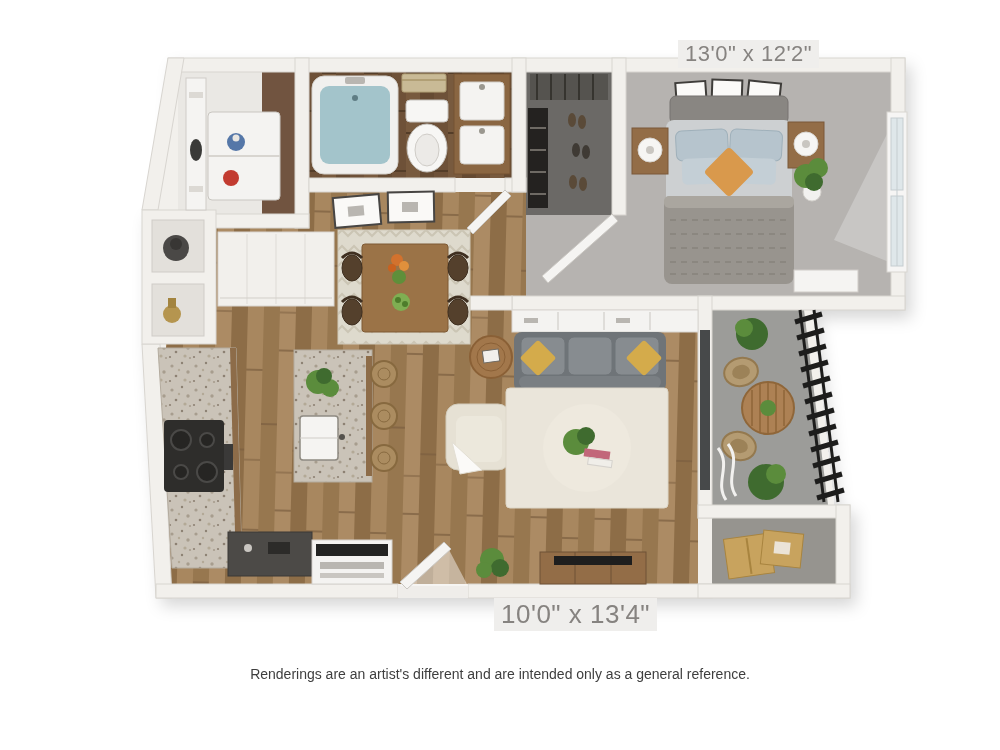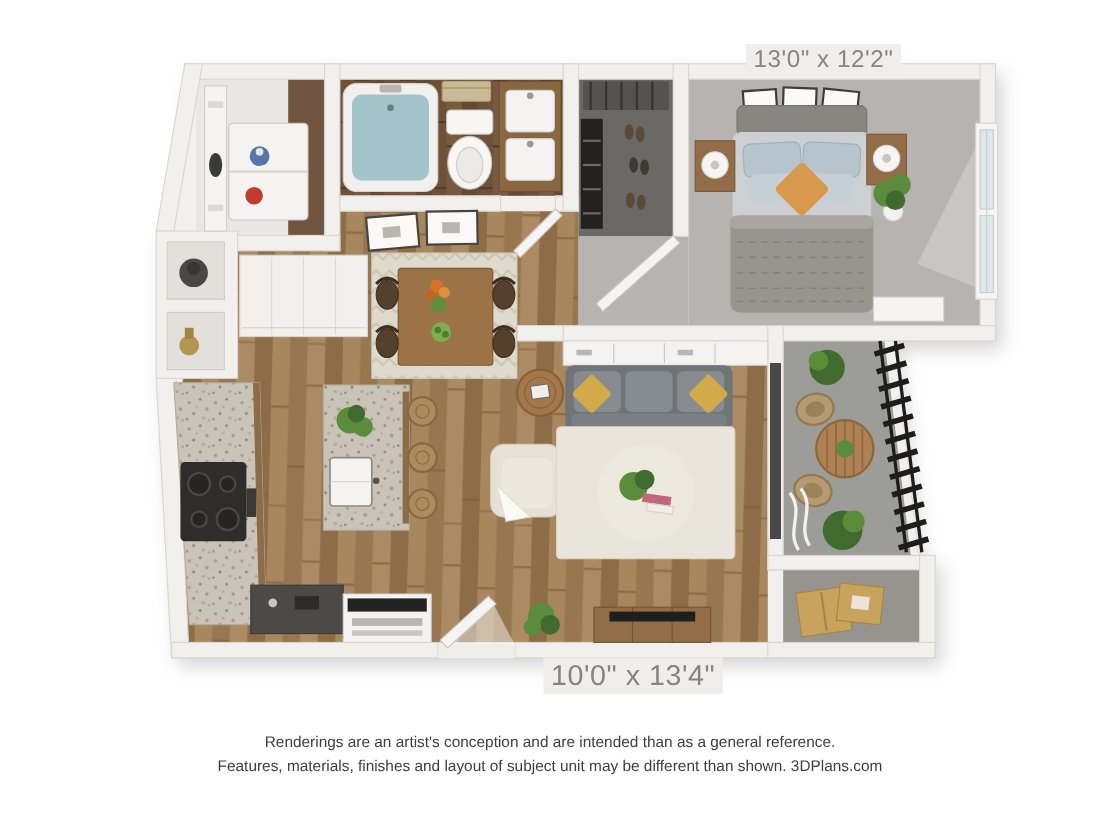--- a/index.html
+++ b/index.html
@@ -460,17 +460,16 @@
     <rect class="c-box" x="726" y="536" width="46" height="40" transform="rotate(-8 749 556)"></rect>
     <rect class="c-box" x="762" y="532" width="40" height="34" fill="#b9924e" transform="rotate(6 782 549)"></rect>
     <line x1="749" y1="538" x2="749" y2="574" stroke="#a8843f" stroke-width="2" transform="rotate(-8 749 556)"></line>
     <rect x="774" y="542" width="16" height="12" fill="#f1efec" opacity="0.85" transform="rotate(6 782 549)"></rect>
   </g>
 </svg>
 
 <div class="dim-label dim-top">13'0" x 12'2"</div>
 <div class="dim-label dim-bottom">10'0" x 13'4"</div>
 <div class="disclaimer">
-  <div>Renderings are an artist's conception and are intended than as a general reference.</div>
-  <div>Features, materials, finishes and layout of subject unit may be different than shown. 3DPlans.com</div>
+  <div>Renderings are an artist's different and are intended only as a general reference.</div>
 </div>
 
 </div>
 
 </body></html>

